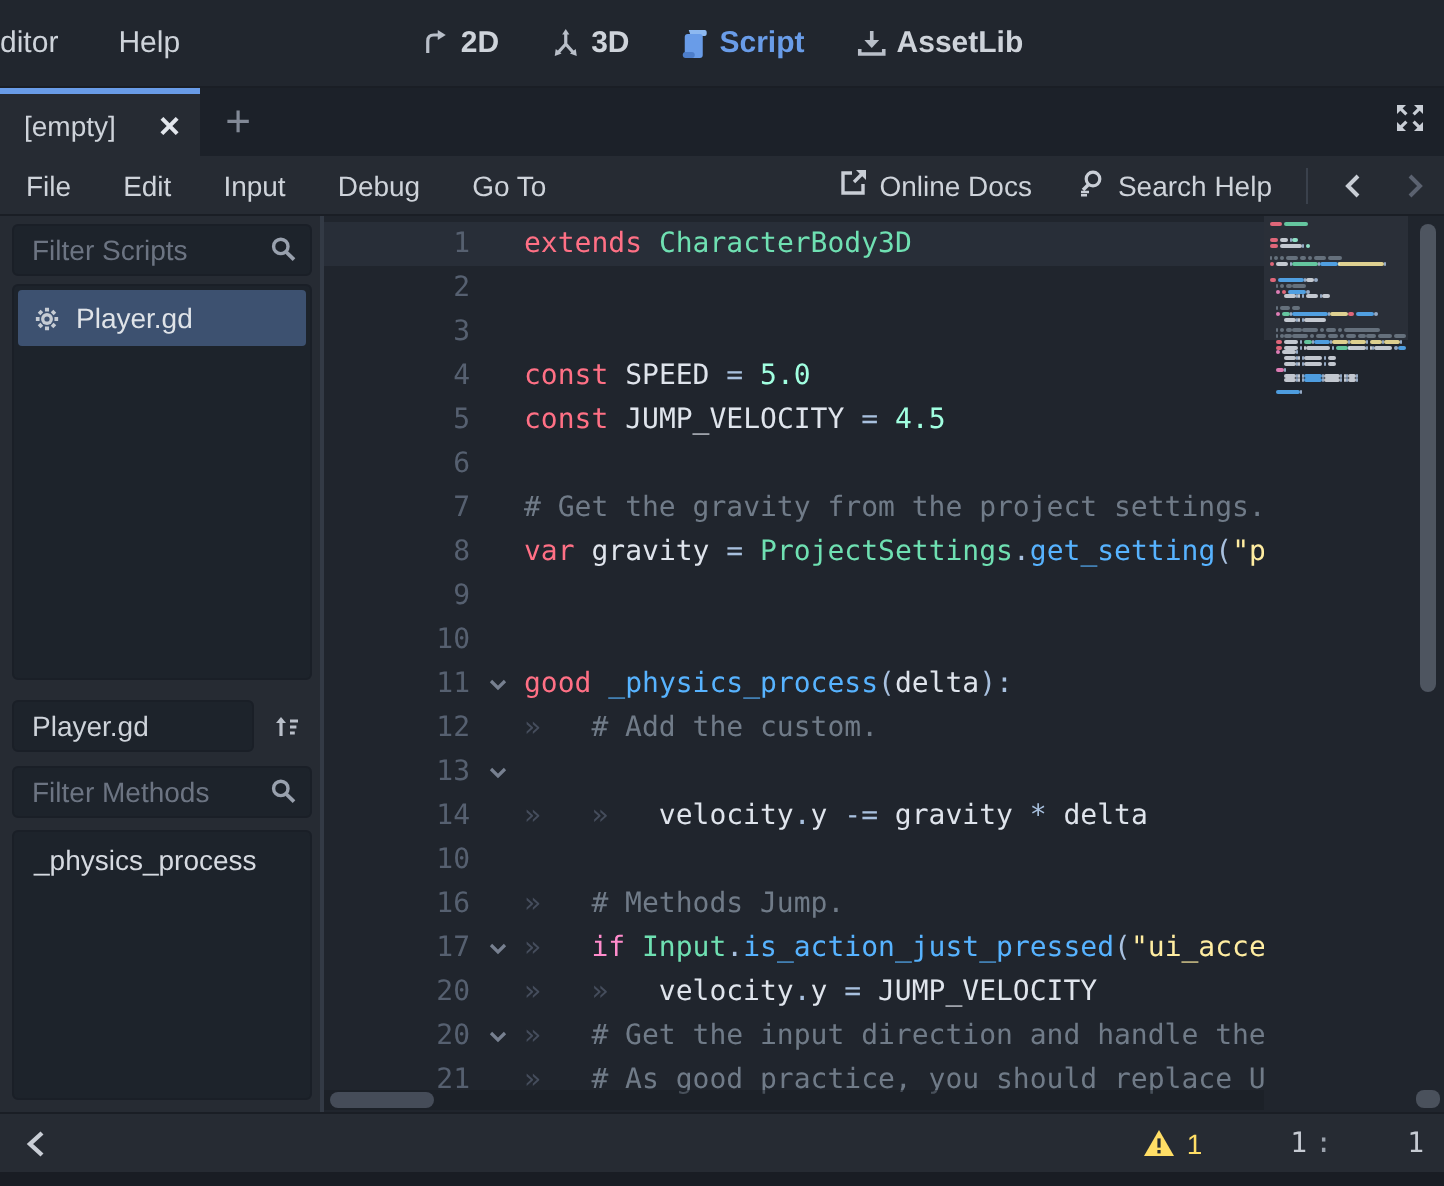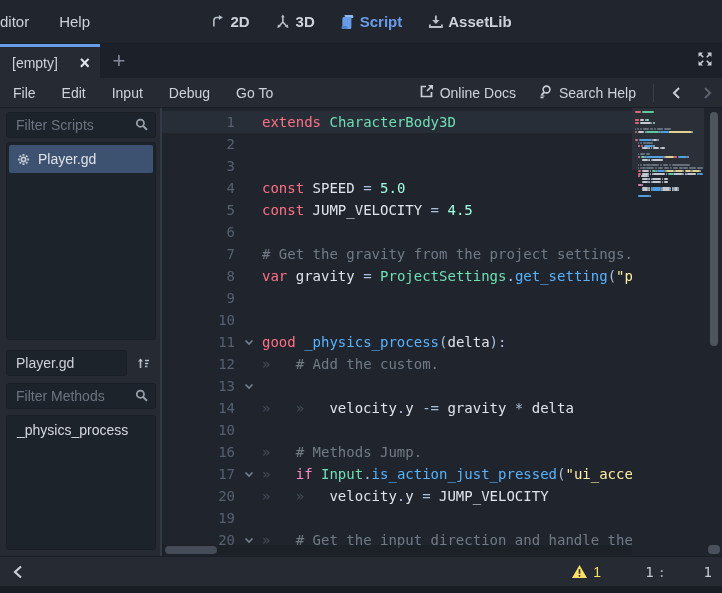--- a/index.html
+++ b/index.html
@@ -259,21 +259,20 @@
         <div class="row"><span class="ln">13</span><span class="fold"><svg width="10" height="7" viewBox="0 0 10 7">
               <polyline points="1.5,1.5 5,5 8.5,1.5" fill="none" stroke="#778090" stroke-width="1.6"></polyline>
             </svg></span></div>
         <div class="row"><span class="ln">14</span><span class="fold"></span><span class="src"><span class="tabmark">»</span><span class="tabmark">»</span><span class="tok-txt">velocity</span><span class="tok-sym">.</span><span class="tok-txt">y </span><span class="tok-sym">-=</span><span class="tok-txt"> gravity </span><span class="tok-sym">*</span><span class="tok-txt"> delta</span></span></div>
         <div class="row"><span class="ln">10</span><span class="fold"></span><span class="src"></span></div>
         <div class="row"><span class="ln">16</span><span class="fold"></span><span class="src"><span class="tabmark">»</span><span class="tok-com"># Methods Jump.</span></span></div>
         <div class="row"><span class="ln">17</span><span class="fold"><svg width="10" height="7" viewBox="0 0 10 7">
               <polyline points="1.5,1.5 5,5 8.5,1.5" fill="none" stroke="#778090" stroke-width="1.6"></polyline>
             </svg></span><span class="src"><span class="tabmark">»</span><span class="tok-cf">if</span><span class="tok-txt"> </span><span class="tok-type">Input</span><span class="tok-sym">.</span><span class="tok-fn">is_action_just_pressed</span><span class="tok-sym">(</span><span class="tok-str">"ui_accept"</span></span></div>
         <div class="row"><span class="ln">20</span><span class="fold"></span><span class="src"><span class="tabmark">»</span><span class="tabmark">»</span><span class="tok-txt">velocity</span><span class="tok-sym">.</span><span class="tok-txt">y </span><span class="tok-sym">=</span><span class="tok-txt"> JUMP_VELOCITY</span></span></div>
-        <div class="row"><span class="ln">19</span><span class="fold"></span><span class="src"></span></div>
         <div class="row"><span class="ln">20</span><span class="fold"><svg width="10" height="7" viewBox="0 0 10 7">
               <polyline points="1.5,1.5 5,5 8.5,1.5" fill="none" stroke="#778090" stroke-width="1.6"></polyline>
             </svg></span><span class="src"><span class="tabmark">»</span><span class="tok-com"># Get the input direction and handle the movement/deceleration.</span></span></div>
         <div class="row"><span class="ln">21</span><span class="fold"></span><span class="src"><span class="tabmark">»</span><span class="tok-com"># As good practice, you should replace UI actions with custom gameplay actions.</span></span></div>
       </div>
     <div class="minimap" id="minimap">
       <div class="mm-viewport"></div>
     <div class="mm-bar" style="left: 3px; top: 3px; width: 5.74px; background: rgb(255, 112, 133);"></div>
         <div class="mm-bar" style="left: 9.56px; top: 3px; width: 12.3px; background: rgb(111, 224, 178);"></div>
         <div class="mm-bar" style="left: 3px; top: 11.4px; width: 4.1px; background: rgb(255, 112, 133);"></div>

